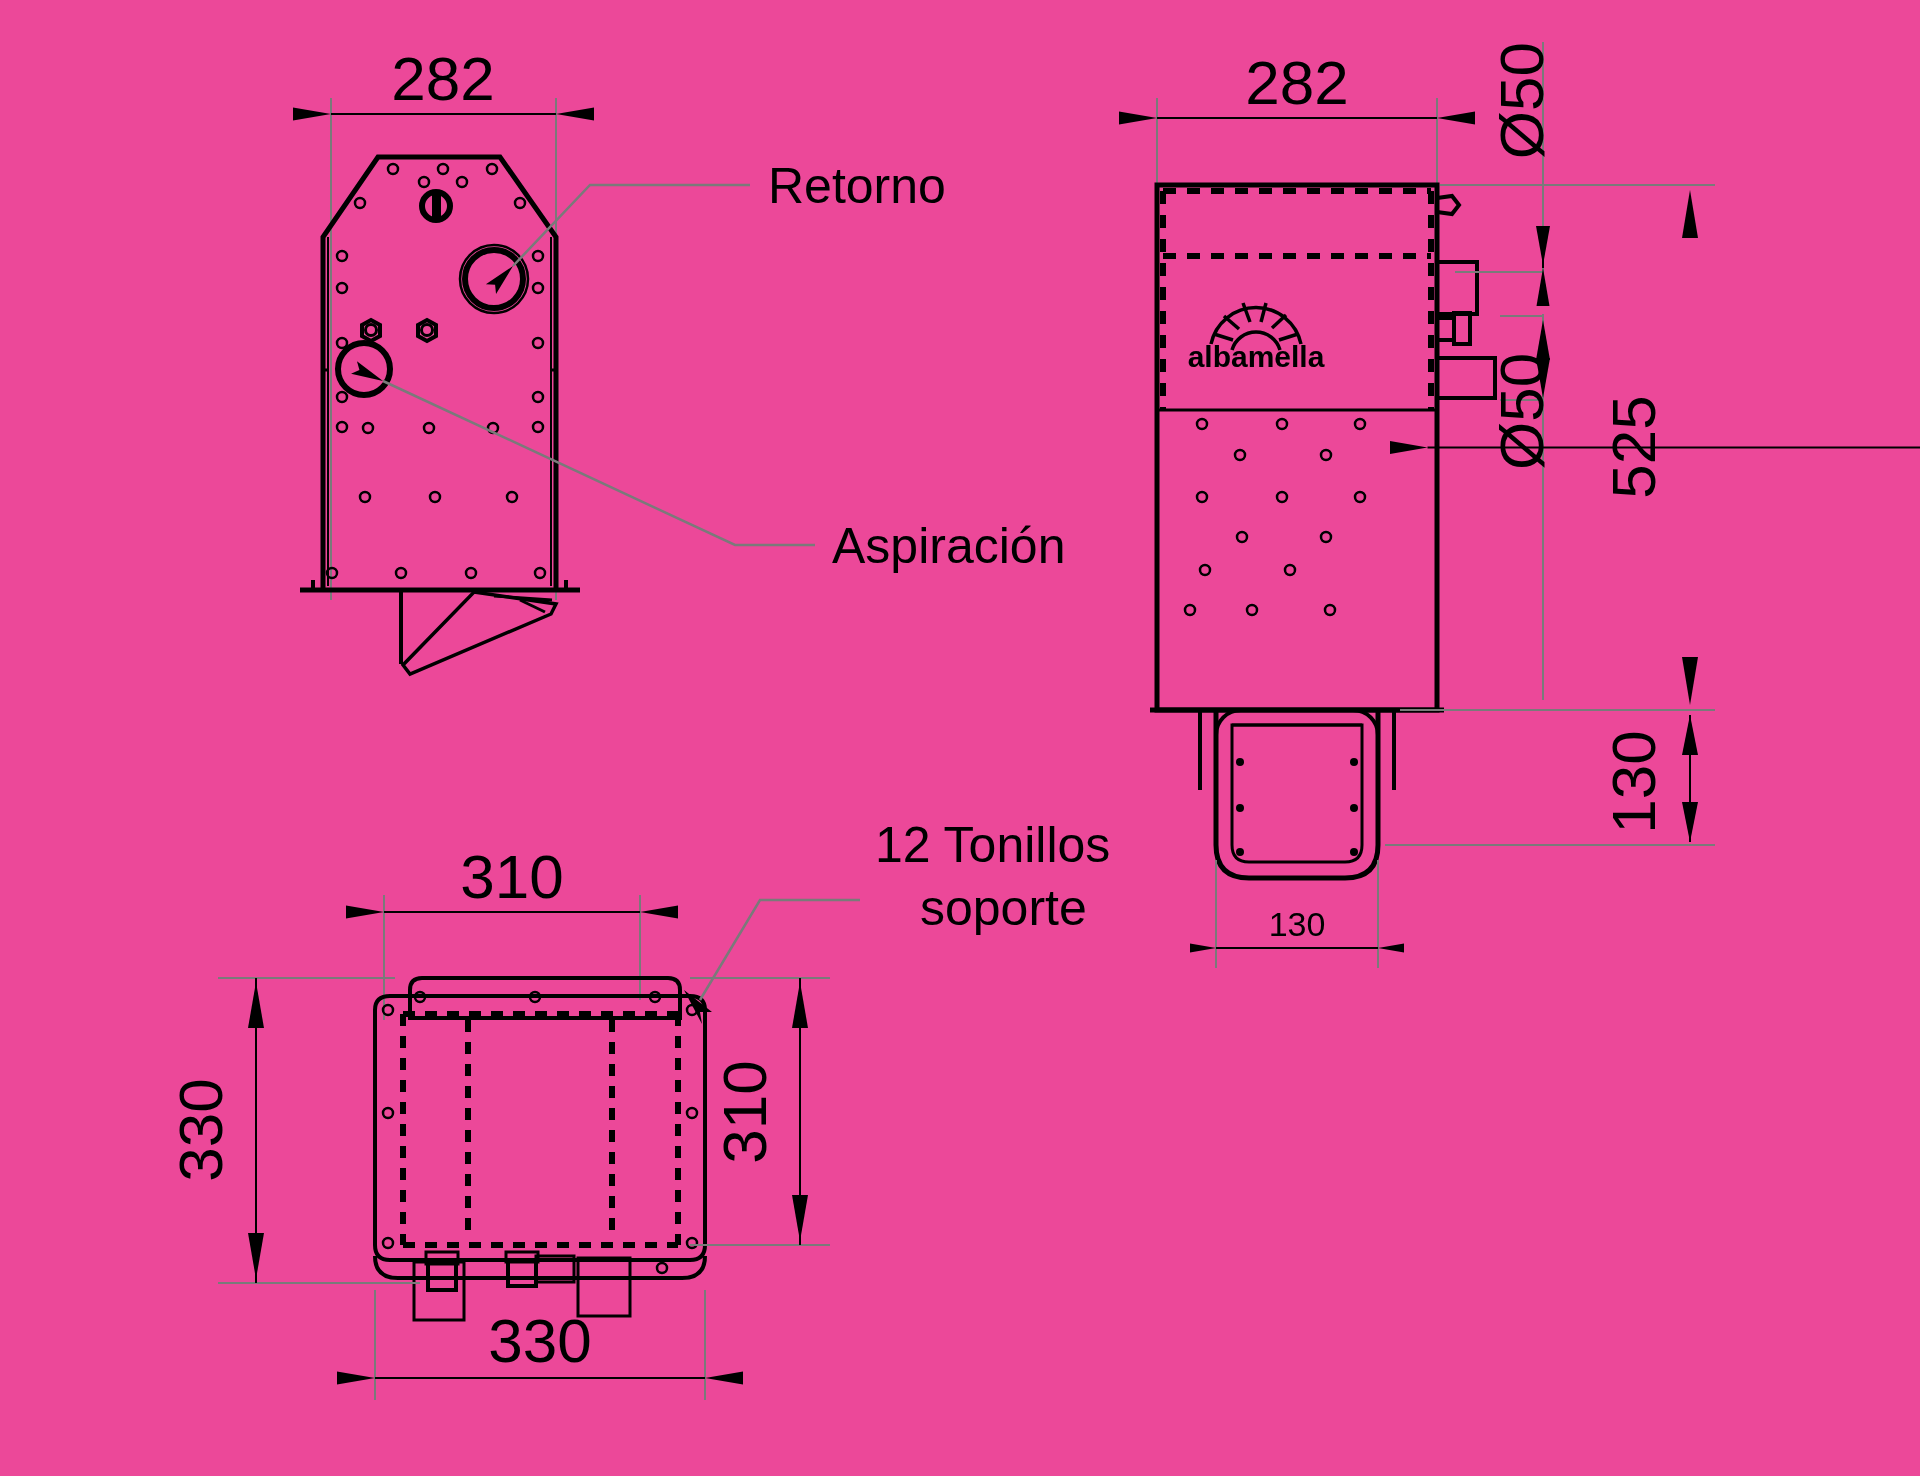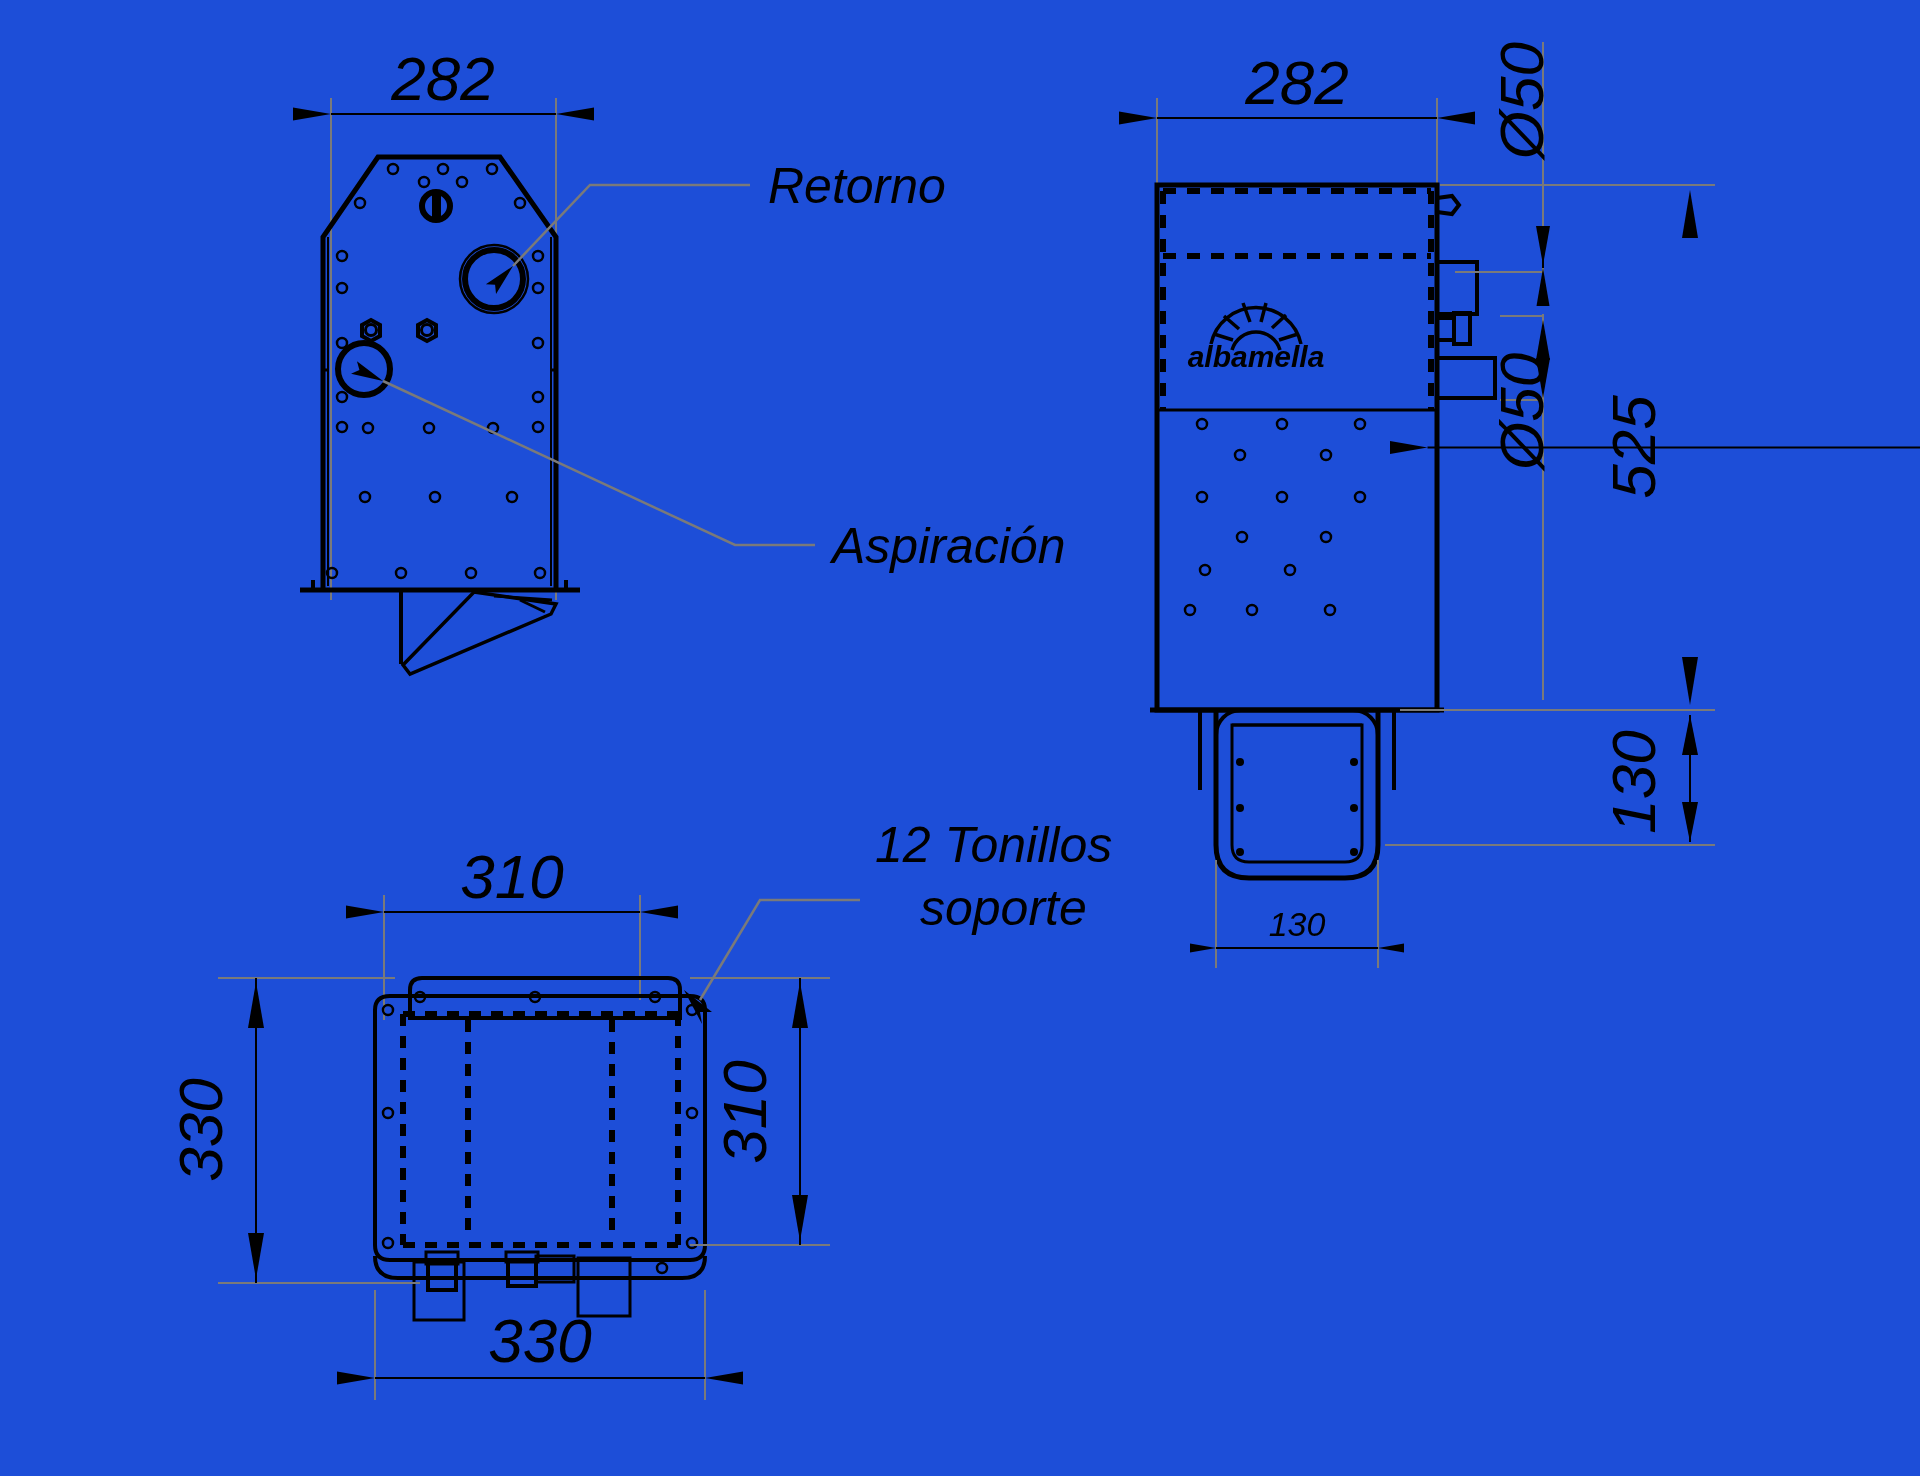--- a/index.html
+++ b/index.html
@@ -8,23 +8,22 @@
     background: #ffffff;
   }
   body {
     font-family: "Liberation Sans", sans-serif;
     color: #000000;
   }
   #sheet {
     position: relative;
     width: 1920px;
     height: 1476px;
-    background: #1d4ed8;
+    background: #ec4899;
     overflow: hidden;
-    font-style: italic;
   }
   #drawing {
     position: absolute;
     top: 0;
     left: 0;
   }
   .dim-text {
     font-family: "Liberation Sans", sans-serif;
     font-size: 62px;
     fill: #000000;

